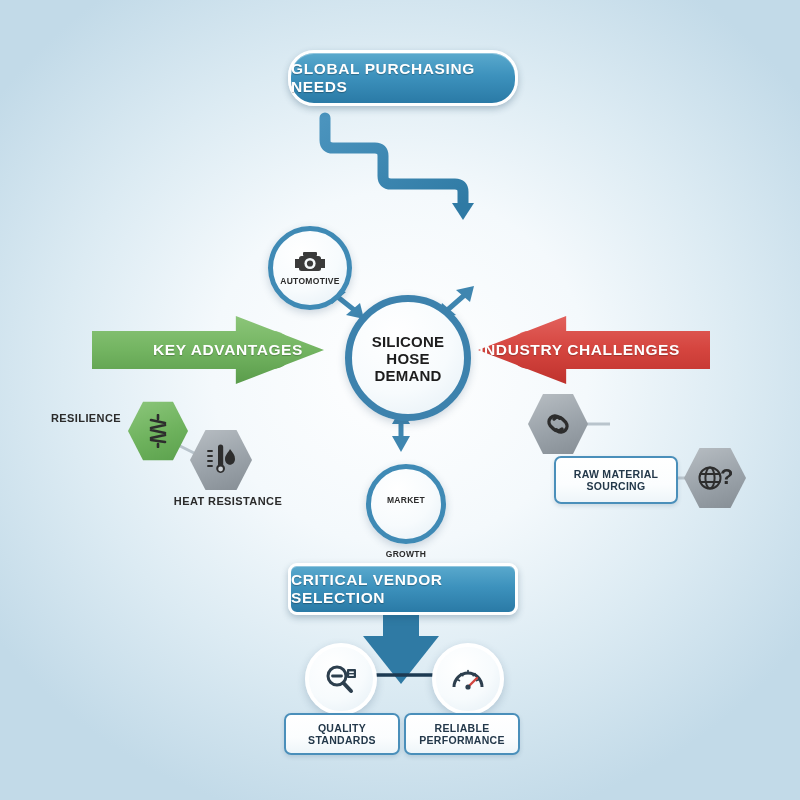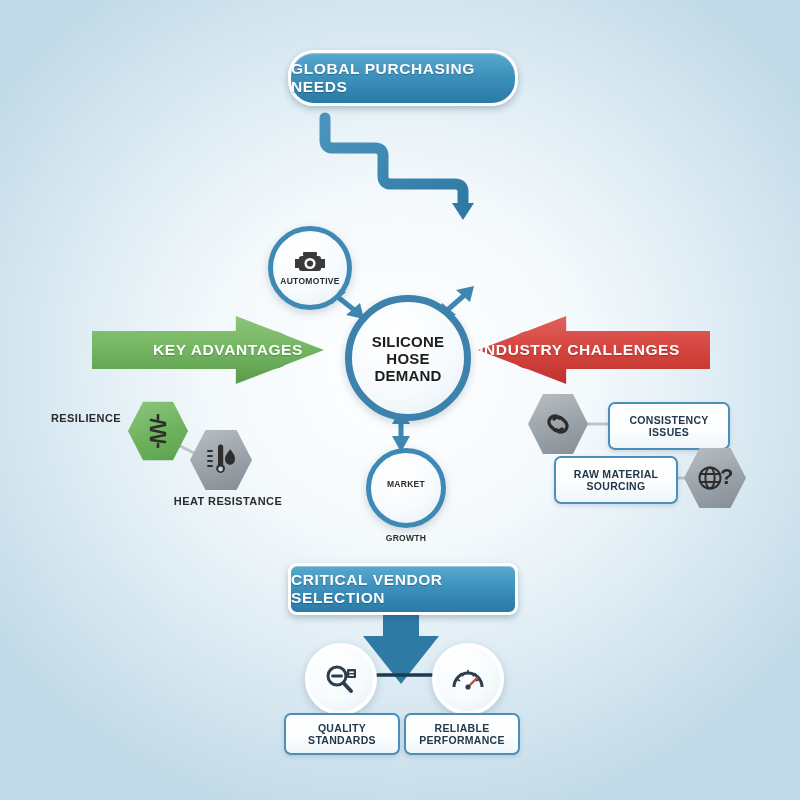--- a/index.html
+++ b/index.html
@@ -63,21 +63,21 @@
   .circ .lab{
     color:#2b2b2b;font-weight:bold;font-size:8.5px;letter-spacing:.3px;
     text-align:center;line-height:10px;text-transform:uppercase;
   }
   #hub{
     left:345px;top:295px;width:112px;height:112px;border:7px solid #3d82ad;
   }
   #hub .lab{font-size:15px;line-height:17px;letter-spacing:.2px;color:#1d1d1d;}
   #node-automotive{left:268px;top:226px;width:74px;height:74px;border:5px solid #3f8ab5;}
   #node-manufacturing{left:448px;top:222px;width:78px;height:78px;border:5px solid #3f8ab5;}
-  #node-growth{left:366px;top:448px;width:70px;height:70px;border:5px solid #3f8ab5;gap:44px;}
+  #node-growth{left:366px;top:464px;width:70px;height:70px;border:5px solid #3f8ab5;gap:44px;}
 
   .icn{display:block;}
 
   
   .hex{
     position:absolute;
     clip-path:polygon(25% 3%, 75% 3%, 100% 50%, 75% 97%, 25% 97%, 0% 50%);
     display:flex;align-items:center;justify-content:center;
     filter:drop-shadow(0 2px 4px rgba(40,70,95,.25));
   }
@@ -226,26 +226,20 @@
 
   <div class="hex hex-gray" style="left:528px;top:392px;width:60px;height:64px;">
     <svg width="32" height="28" viewBox="0 0 32 28">
       <g stroke="#2d2d2d" stroke-width="3.4" fill="none" stroke-linecap="round">
         <path d="M12,9 a6,6 0 0,1 8.4,0 l3.4,3.4 a6,6 0 0,1 -8.4,8.4 l-1,-1"></path>
         <path d="M20,19 a6,6 0 0,1 -8.4,0 l-3.4,-3.4 a6,6 0 0,1 8.4,-8.4 l1,1"></path>
       </g>
     </svg>
   </div>
 
-  <div class="pill" style="left:608px;top:402px;width:118px;height:44px;">
-    <div>
-      <div>CONSISTENCY</div>
-      <div>ISSUES</div>
-    </div>
-  </div>
 
   <div class="pill" style="left:554px;top:456px;width:120px;height:44px;">
     <div>
       <div>RAW MATERIAL</div>
       <div>SOURCING</div>
     </div>
   </div>
 
   <div class="hex hex-gray" style="left:684px;top:446px;width:62px;height:64px;">
     <svg width="34" height="30" viewBox="0 0 34 30">

